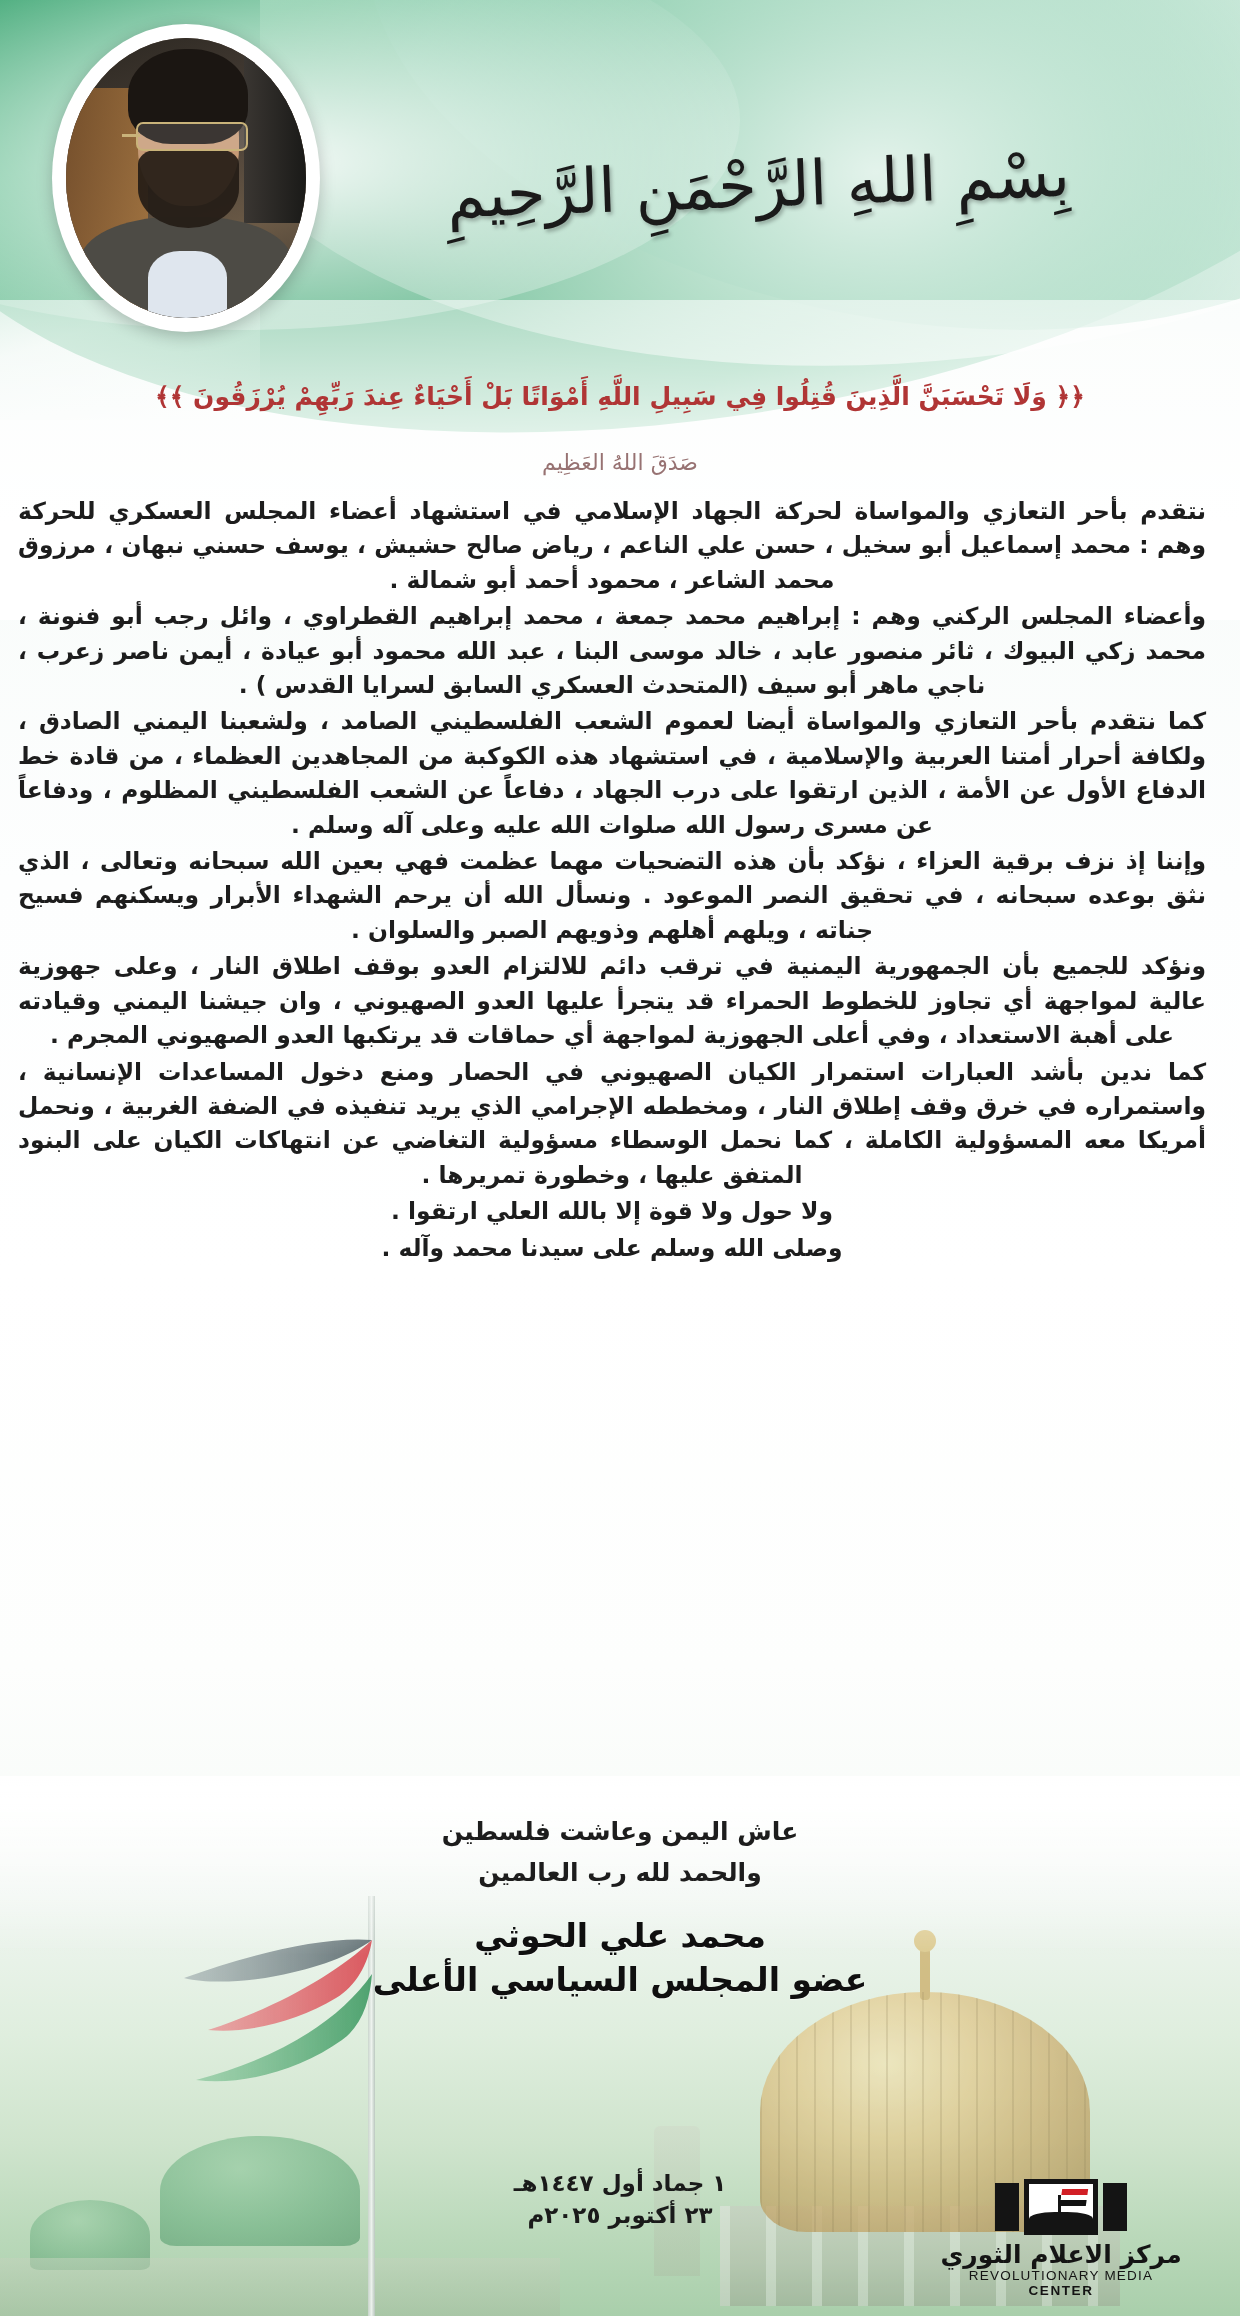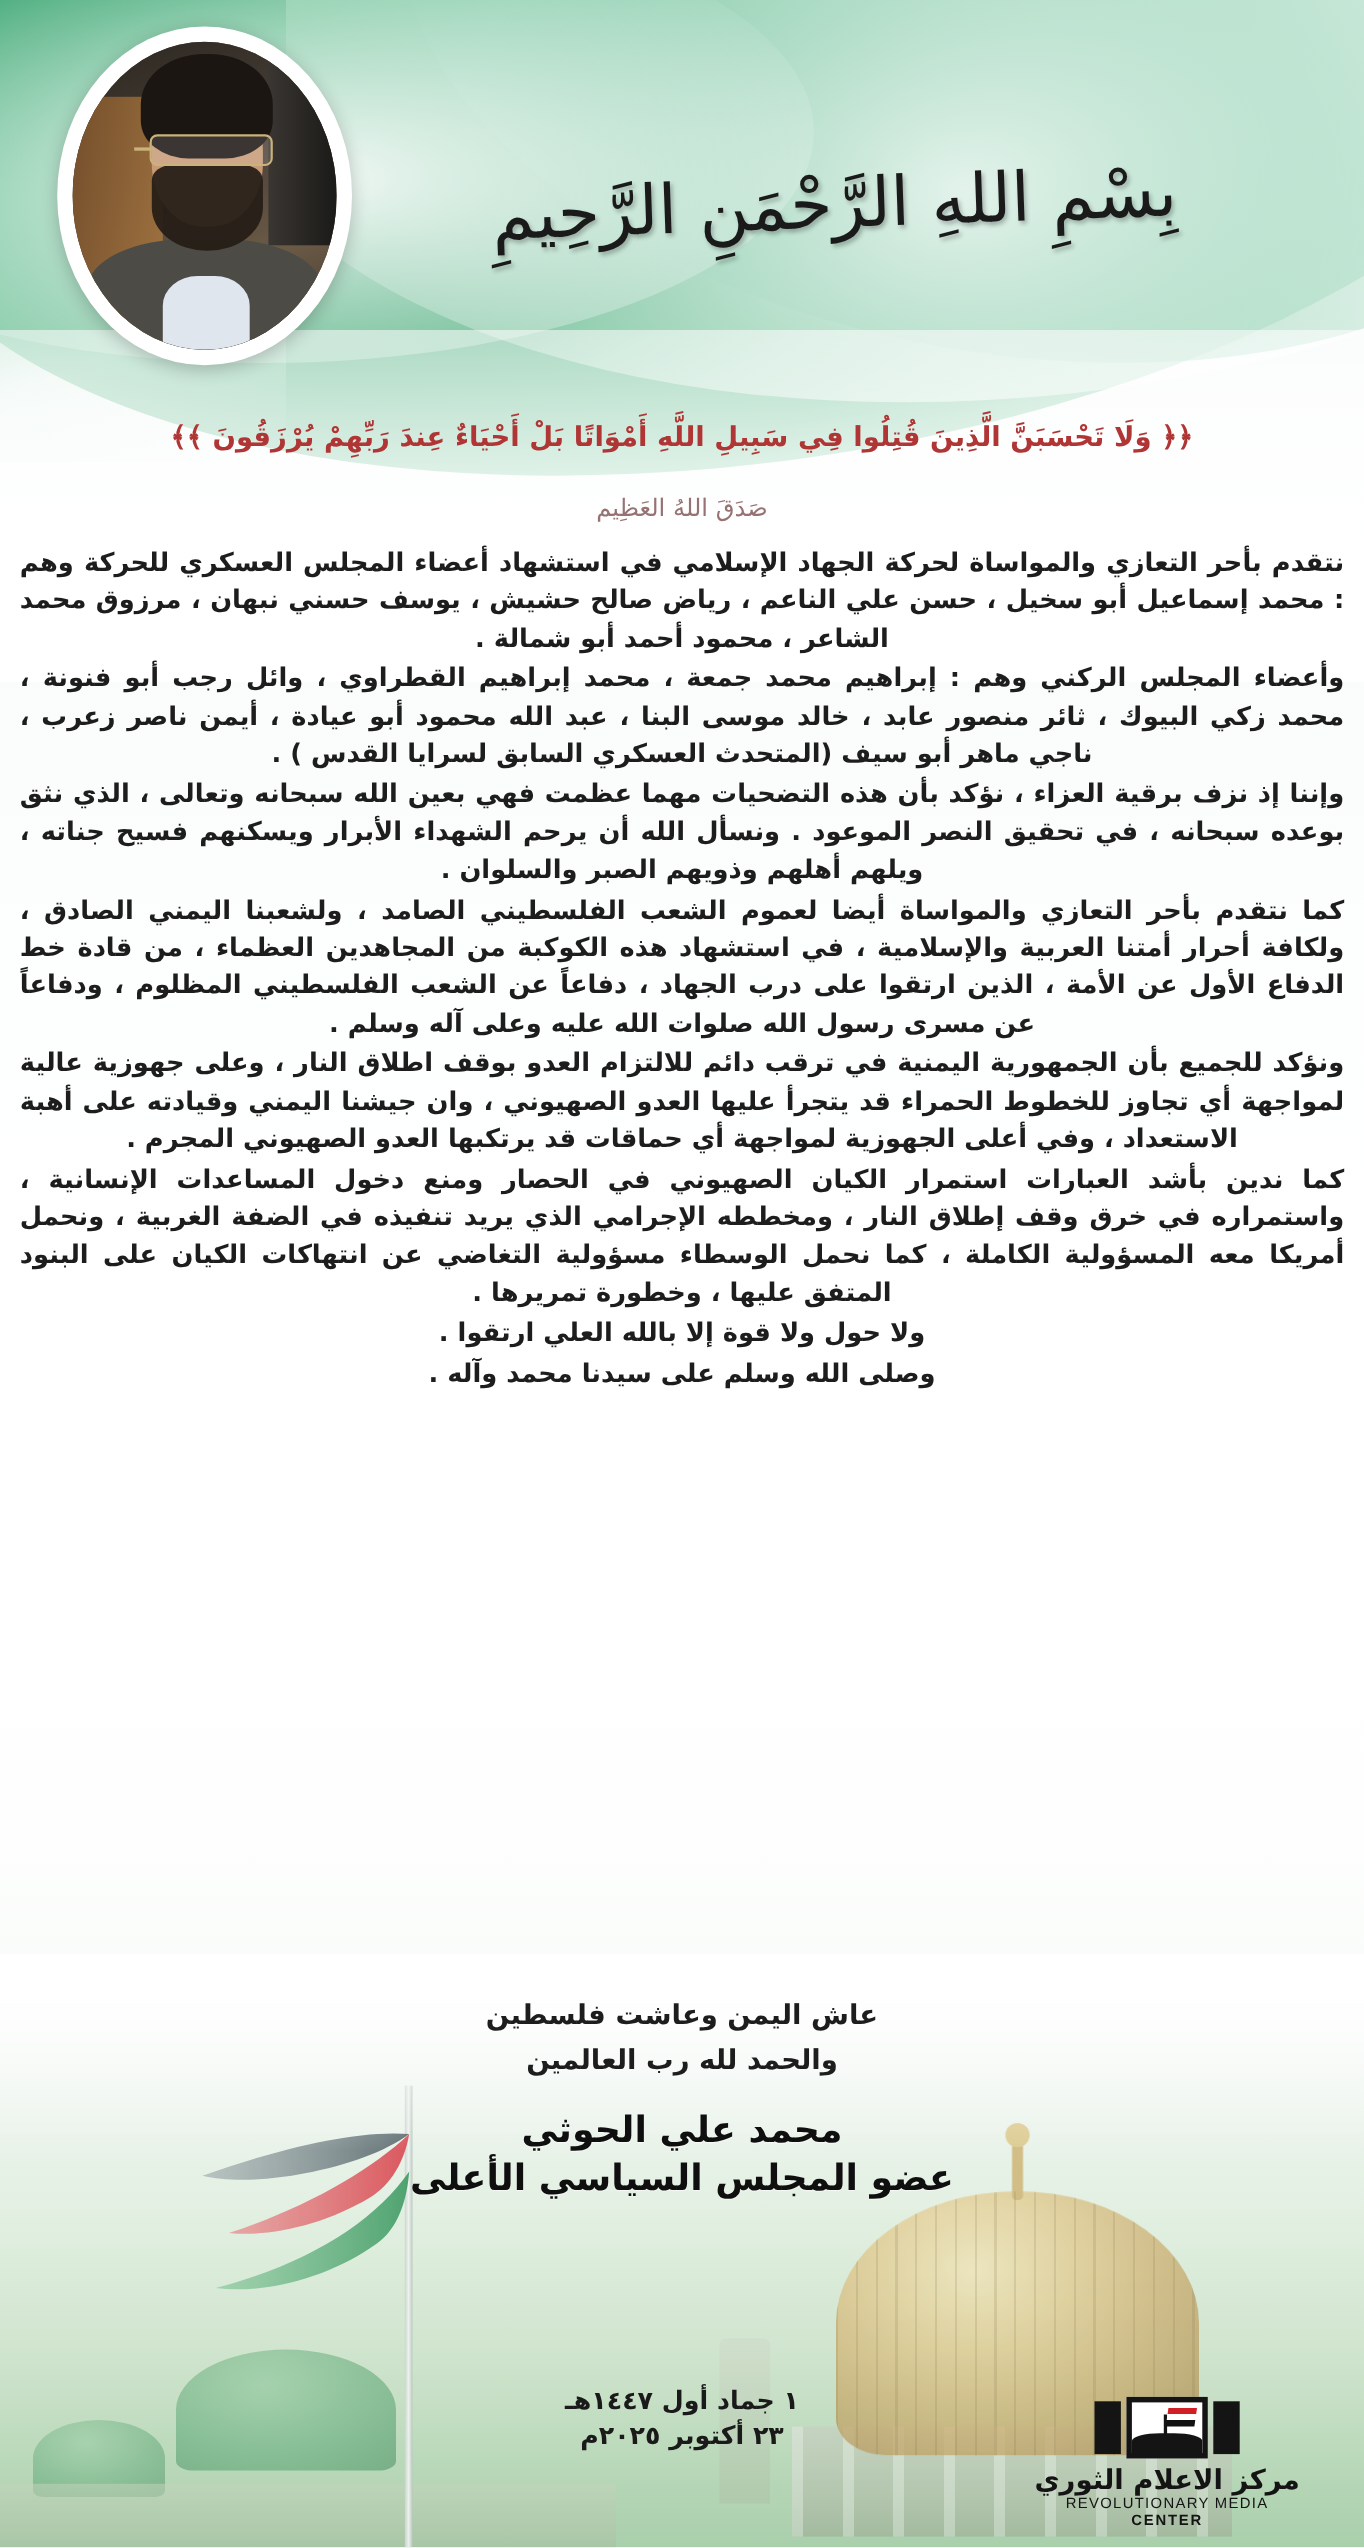--- a/index.html
+++ b/index.html
@@ -115,21 +115,21 @@
   .body-text{
     position:absolute;
     top:494px;left:18px;right:18px;
     font-size:23.4px;
     line-height:1.47;
     color:#1d1d1d;
     text-align:justify;
     text-align-last:center;
     font-weight:600;
   }
-  .body-text p{margin:0 0 2px 0;text-align:justify;text-align-last:center;}
+  .body-text p{margin:0 16px 2px 0;text-align:justify;text-align-last:center;}
   .body-text p.c{text-align:center;}
   
   .scenery{
     position:absolute;left:0;bottom:0;width:1240px;height:540px;
     overflow:hidden;
   }
   .sky{
     position:absolute;inset:0;
     background:linear-gradient(180deg,#ffffff 0%, #f0f6f1 22%, #dfeede 48%, #cfe4cd 68%, #b9d8b9 86%, #a9cfab 100%);
   }
@@ -254,22 +254,22 @@
   </div>
 
   <div class="bismillah">بِسْمِ اللهِ الرَّحْمَنِ الرَّحِيمِ</div>
 
   <div class="verse">﴿﴿ وَلَا تَحْسَبَنَّ الَّذِينَ قُتِلُوا فِي سَبِيلِ اللَّهِ أَمْوَاتًا بَلْ أَحْيَاءٌ عِندَ رَبِّهِمْ يُرْزَقُونَ ﴾﴾</div>
   <div class="sadaq">صَدَقَ اللهُ العَظِيم</div>
 
   <div class="body-text" id="body-text">
       <p>نتقدم بأحر التعازي والمواساة لحركة الجهاد الإسلامي في استشهاد أعضاء المجلس العسكري للحركة وهم : محمد إسماعيل أبو سخيل ، حسن علي الناعم ، رياض صالح حشيش ، يوسف حسني نبهان ، مرزوق محمد الشاعر ، محمود أحمد أبو شمالة .</p>
       <p>وأعضاء المجلس الركني وهم : إبراهيم محمد جمعة ، محمد إبراهيم القطراوي ، وائل رجب أبو فنونة ، محمد زكي البيوك ، ثائر منصور عابد ، خالد موسى البنا ، عبد الله محمود أبو عيادة ، أيمن ناصر زعرب ، ناجي ماهر أبو سيف (المتحدث العسكري السابق لسرايا القدس ) .</p>
+      <p>كما نتقدم بأحر التعازي والمواساة أيضا لعموم الشعب الفلسطيني الصامد ، ولشعبنا اليمني الصادق ، ولكافة أحرار أمتنا العربية والإسلامية ، في استشهاد هذه الكوكبة من المجاهدين العظماء ، من قادة خط الدفاع الأول عن الأمة ، الذين ارتقوا على درب الجهاد ، دفاعاً عن الشعب الفلسطيني المظلوم ، ودفاعاً عن مسرى رسول الله صلوات الله عليه وعلى آله وسلم .</p>
       <p>وإننا إذ نزف برقية العزاء ، نؤكد بأن هذه التضحيات مهما عظمت فهي بعين الله سبحانه وتعالى ، الذي نثق بوعده سبحانه ، في تحقيق النصر الموعود . ونسأل الله أن يرحم الشهداء الأبرار ويسكنهم فسيح جناته ، ويلهم أهلهم وذويهم الصبر والسلوان .</p>
-      <p>كما نتقدم بأحر التعازي والمواساة أيضا لعموم الشعب الفلسطيني الصامد ، ولشعبنا اليمني الصادق ، ولكافة أحرار أمتنا العربية والإسلامية ، في استشهاد هذه الكوكبة من المجاهدين العظماء ، من قادة خط الدفاع الأول عن الأمة ، الذين ارتقوا على درب الجهاد ، دفاعاً عن الشعب الفلسطيني المظلوم ، ودفاعاً عن مسرى رسول الله صلوات الله عليه وعلى آله وسلم .</p>
       <p>ونؤكد للجميع بأن الجمهورية اليمنية في ترقب دائم للالتزام العدو بوقف اطلاق النار ، وعلى جهوزية عالية لمواجهة أي تجاوز للخطوط الحمراء قد يتجرأ عليها العدو الصهيوني ، وان جيشنا اليمني وقيادته على أهبة الاستعداد ، وفي أعلى الجهوزية لمواجهة أي حماقات قد يرتكبها العدو الصهيوني المجرم .</p>
       <p>كما ندين بأشد العبارات استمرار الكيان الصهيوني في الحصار ومنع دخول المساعدات الإنسانية ، واستمراره في خرق وقف إطلاق النار ، ومخططه الإجرامي الذي يريد تنفيذه في الضفة الغربية ، ونحمل أمريكا معه المسؤولية الكاملة ، كما نحمل الوسطاء مسؤولية التغاضي عن انتهاكات الكيان على البنود المتفق عليها ، وخطورة تمريرها .</p>
       <p class="c">ولا حول ولا قوة إلا بالله العلي ارتقوا .</p>
       <p class="c">وصلى الله وسلم على سيدنا محمد وآله .</p>
     </div>
 
   <div class="scenery">
     <div class="sky"></div>
     <div class="drum">
         <div class="arches"></div>

